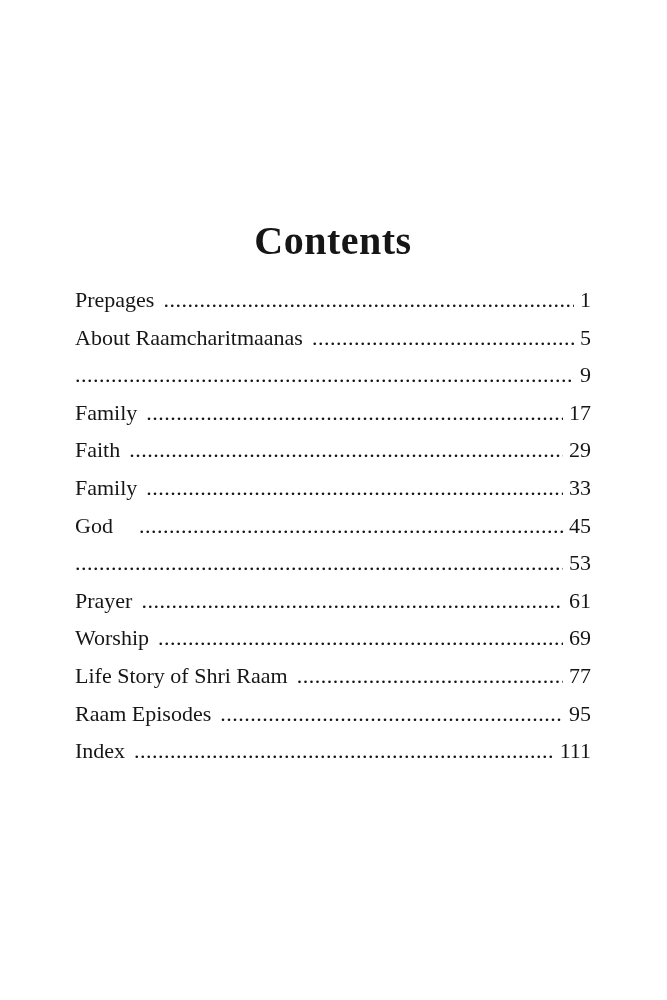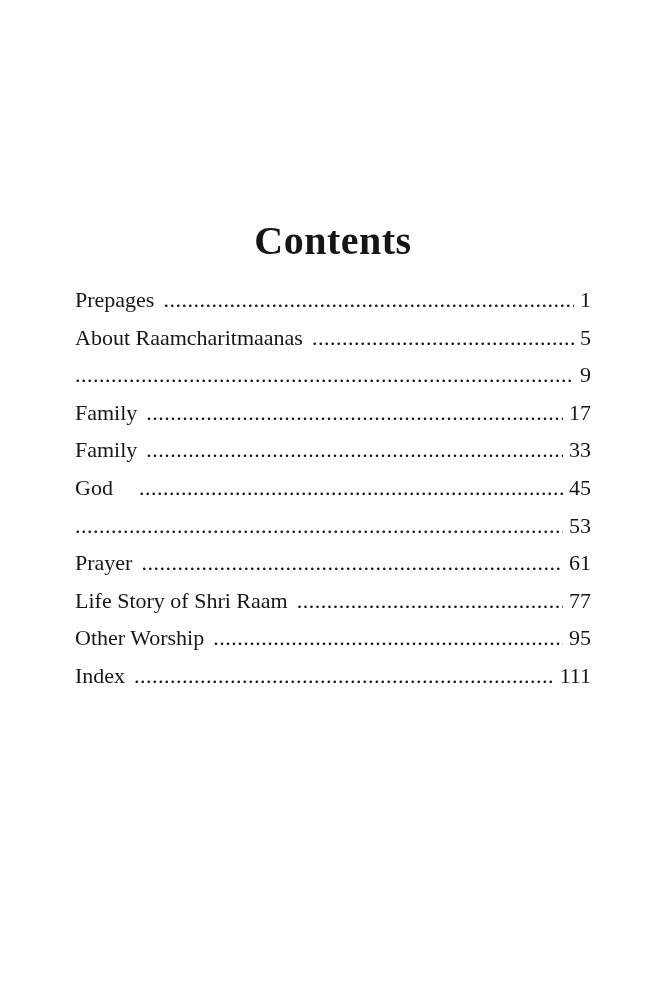--- a/index.html
+++ b/index.html
@@ -85,20 +85,25 @@
       <span class="leader"></span>
       <span class="pagenum">9</span>
     </div>
 
     <div class="row">
       <span class="label">Family</span>
       <span class="leader"></span>
       <span class="pagenum">17</span>
     </div>
 
+    <div class="row">
+      <span class="label">Faith</span>
+      <span class="leader"></span>
+      <span class="pagenum">29</span>
+    </div>
 
     <div class="row">
       <span class="label">Family</span>
       <span class="leader"></span>
       <span class="pagenum">33</span>
     </div>
 
     <div class="row gap-lg">
       <span class="label">God</span>
       <span class="leader"></span>
@@ -109,29 +114,34 @@
       <span class="leader"></span>
       <span class="pagenum">53</span>
     </div>
 
     <div class="row">
       <span class="label">Prayer</span>
       <span class="leader"></span>
       <span class="pagenum">61</span>
     </div>
 
+    <div class="row">
+      <span class="label">Worship</span>
+      <span class="leader"></span>
+      <span class="pagenum">69</span>
+    </div>
 
     <div class="row">
       <span class="label">Life Story of Shri Raam</span>
       <span class="leader"></span>
       <span class="pagenum">77</span>
     </div>
 
     <div class="row">
-      <span class="label">Other Worship</span>
+      <span class="label">Raam Episodes</span>
       <span class="leader"></span>
       <span class="pagenum">95</span>
     </div>
 
 
     <div class="row">
       <span class="label">Index</span>
       <span class="leader"></span>
       <span class="pagenum">111</span>
     </div>

